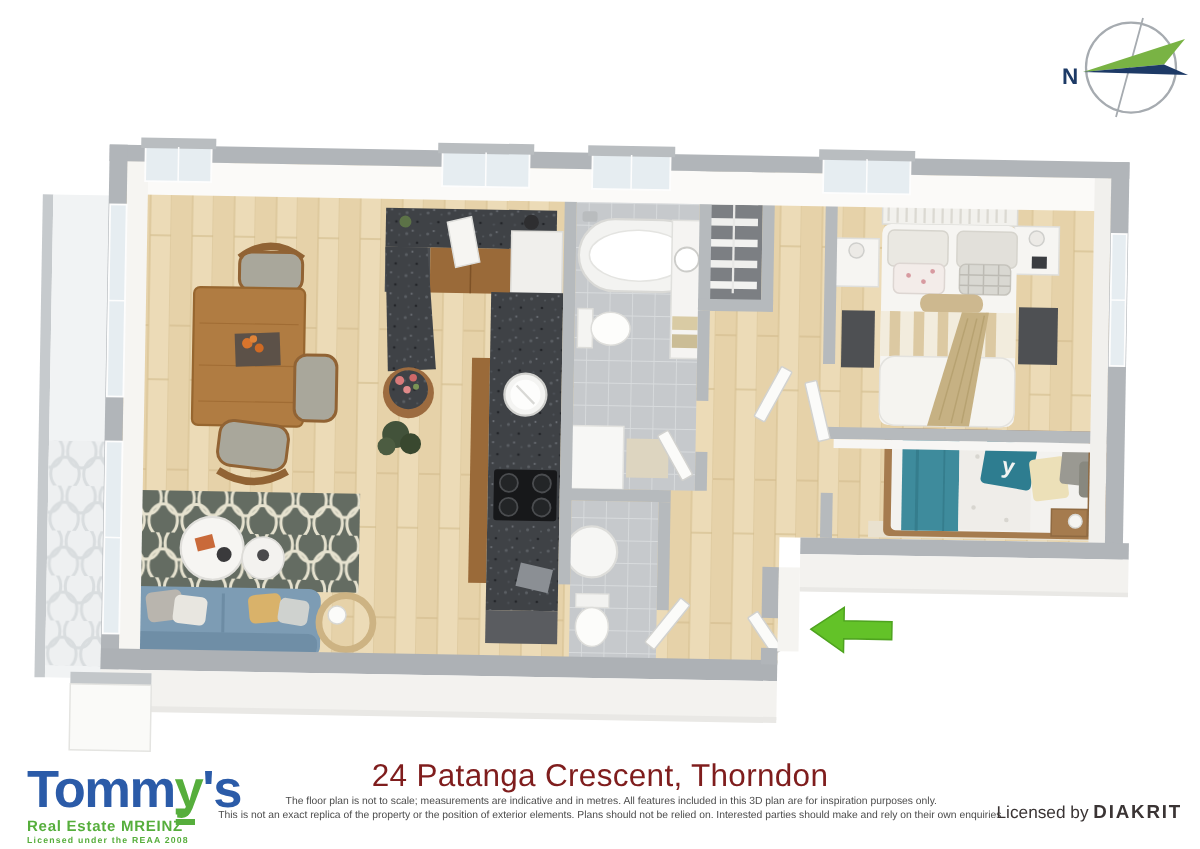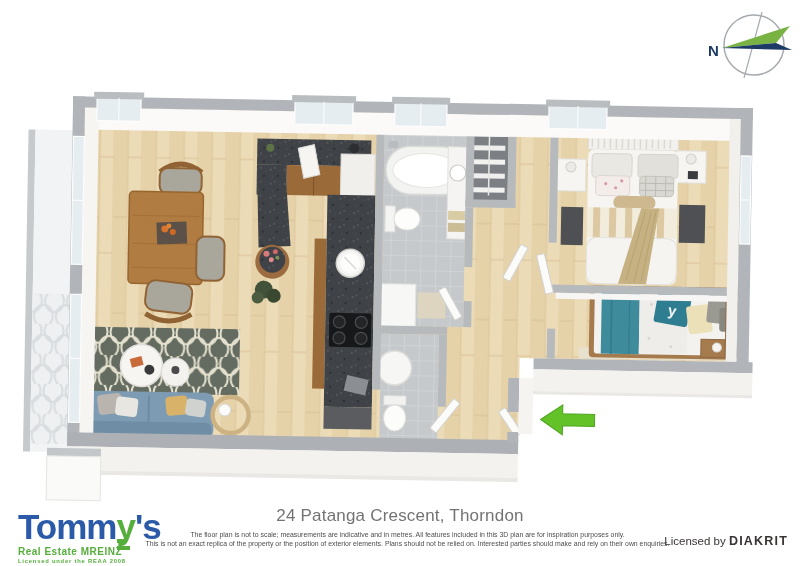--- a/index.html
+++ b/index.html
@@ -1,21 +1,21 @@
 <!DOCTYPE html>
 <html><head>
 <meta charset="utf-8">
 <style>
   html,body{margin:0;padding:0;background:#ffffff;}
   .page{position:relative;width:800px;height:566px;background:#ffffff;overflow:hidden;
         font-family:"Liberation Sans", sans-serif;}
   .plan-svg{position:absolute;left:0;top:0;}
   .compass-svg{position:absolute;left:706px;top:4px;}
   .address-title{position:absolute;left:0;right:0;top:506px;text-align:center;
-        font-size:17px;color:#737373;letter-spacing:.2px;}
+        font-size:21px;color:#7f1d1d;letter-spacing:.2px;}
   .disclaimer{position:absolute;left:70px;right:55px;top:531px;text-align:center;
         font-size:6.9px;line-height:1.25;color:#4c4c4c;}
   .credit{position:absolute;right:12px;top:534px;font-size:11.5px;color:#3a3434;}
   .credit b{font-size:12.5px;letter-spacing:1.2px;font-weight:bold;}
   .logo{position:absolute;left:18px;top:497px;width:190px;line-height:1;}
   .logo-word{font-size:35px;font-weight:bold;letter-spacing:-1px;color:#2b5ba8;margin-top:12px;}
   .logo-word .grn{color:#56ae3c;}
   .logo-tagline{margin-top:3px;font-size:10px;font-weight:bold;color:#56ae3c;letter-spacing:.5px;}
   .logo-license{margin-top:2px;font-size:5.8px;font-weight:bold;color:#56ae3c;letter-spacing:.8px;}
   .logo-key{position:absolute;left:99px;top:41px;}

